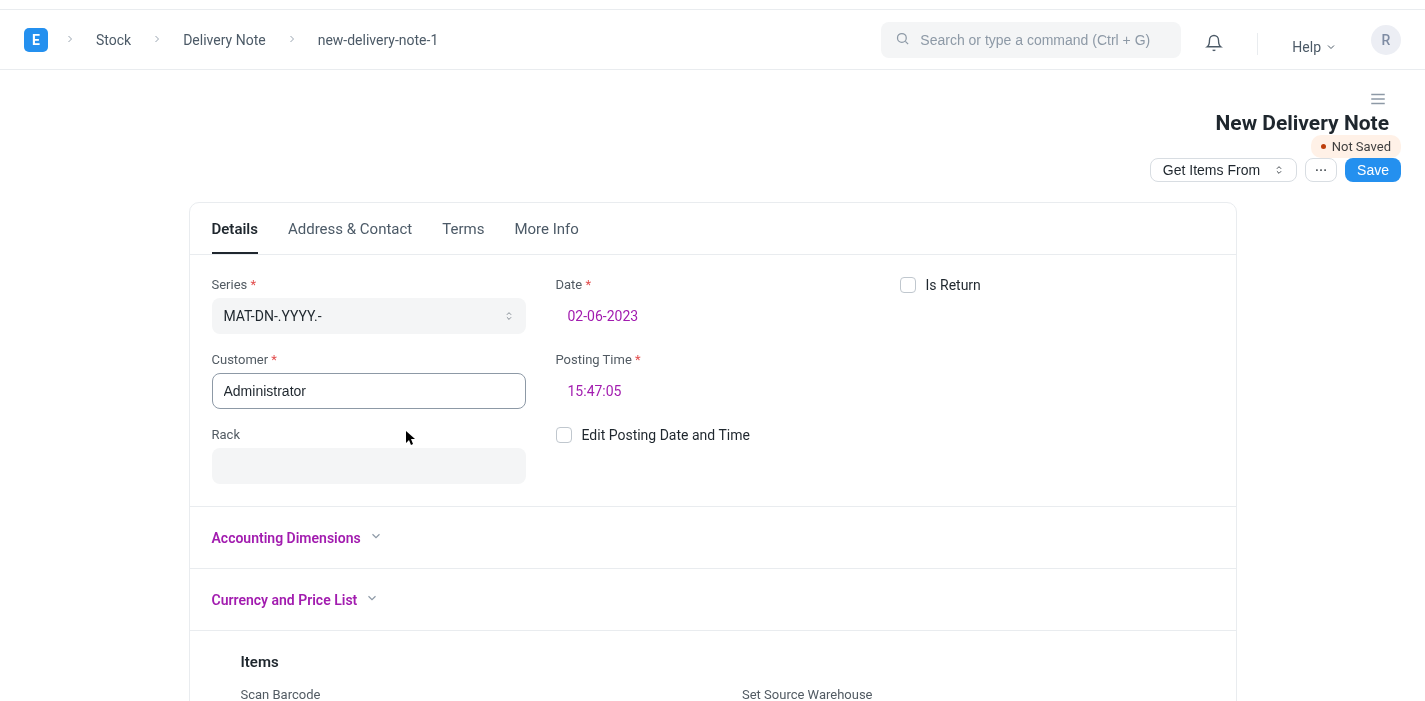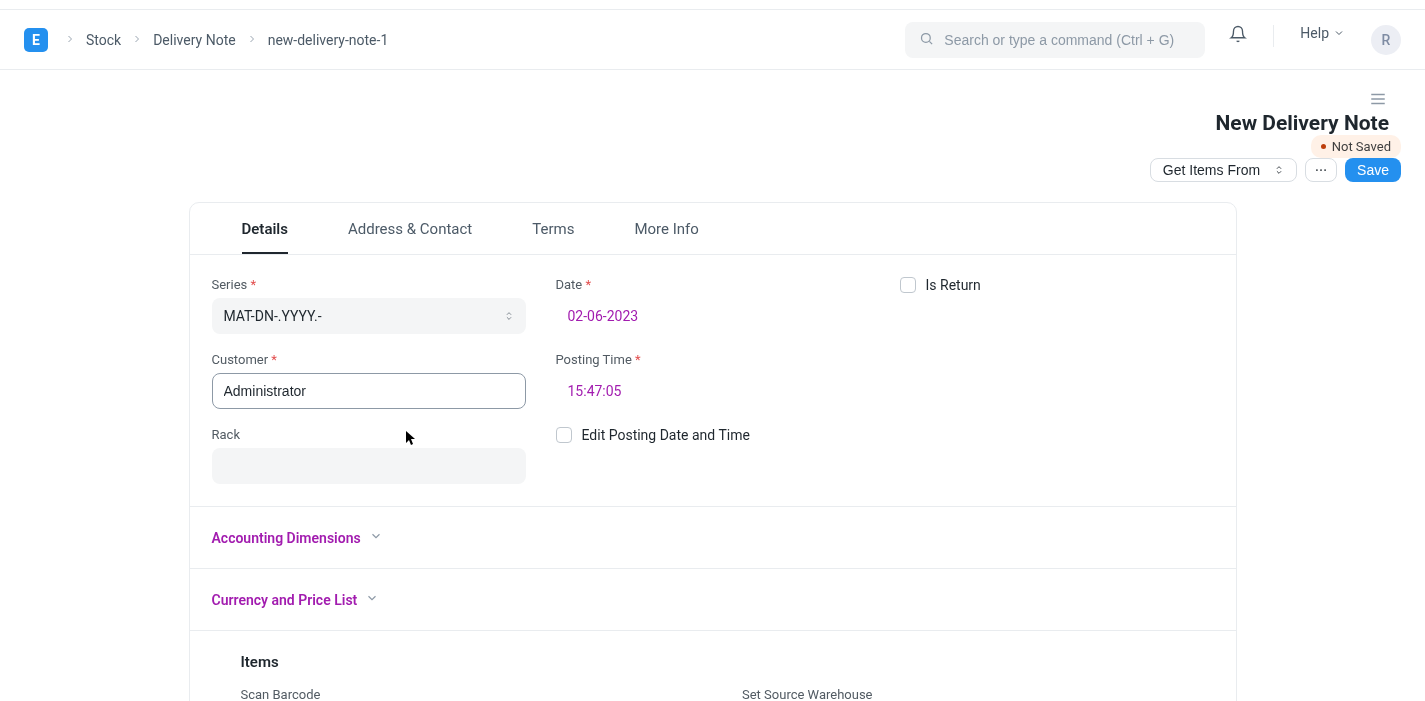--- a/index.html
+++ b/index.html
@@ -30,21 +30,21 @@
     display: flex;
     align-items: center;
     justify-content: center;
     font-weight: 700;
     font-size: 14px;
     margin-right: 16px;
   }
   .breadcrumb {
     display: flex;
     align-items: flex-start;
-    gap: 10px;
+    gap: 20px;
     color: #4c5a67;
     font-size: 14px;
   }
   .breadcrumb a { color: #4c5a67; text-decoration: none; }
   .breadcrumb .chev { color: #9aa5b1; }
   .spacer { flex: 1; }
   .search-box {
     display: flex;
     align-items: center;
     background: #f4f5f6;
@@ -59,22 +59,22 @@
     border: none;
     background: transparent;
     outline: none;
     font-size: 14px;
     width: 100%;
     color: #1f272e;
   }
   .search-box input::placeholder { color: #8d99a6; }
   .nav-icons {
     display: flex;
-    align-items: flex-start;
-    gap: 26px;
+    align-items: flex-end;
+    gap: 34px;
     margin-left: 24px;
   }
   .bell-icon { color: #4c5a67; cursor: pointer; }
   .divider-v { width: 1px; height: 22px; background: #e9ecef; }
   .help-link {
     display: flex; align-items: center; gap: 4px;
     color: #4c5a67; cursor: pointer; font-size: 14px;
   }
   .avatar {
     width: 30px; height: 30px; border-radius: 50%;
@@ -144,21 +144,20 @@
     gap: 30px;
     padding: 0 22px;
     border-bottom: 1px solid #e9ecef;
   }
   .tab {
     padding: 17px 0 14px;
     font-size: 15px;
     color: #4c5a67;
     cursor: pointer;
     border-bottom: 2px solid transparent;
-    margin-left: 30px;
   }
   .tab.active {
     color: #1f272e;
     font-weight: 600;
     border-bottom-color: #1f272e;
   }
   .form-body {
     padding: 22px;
   }
   .form-row {

